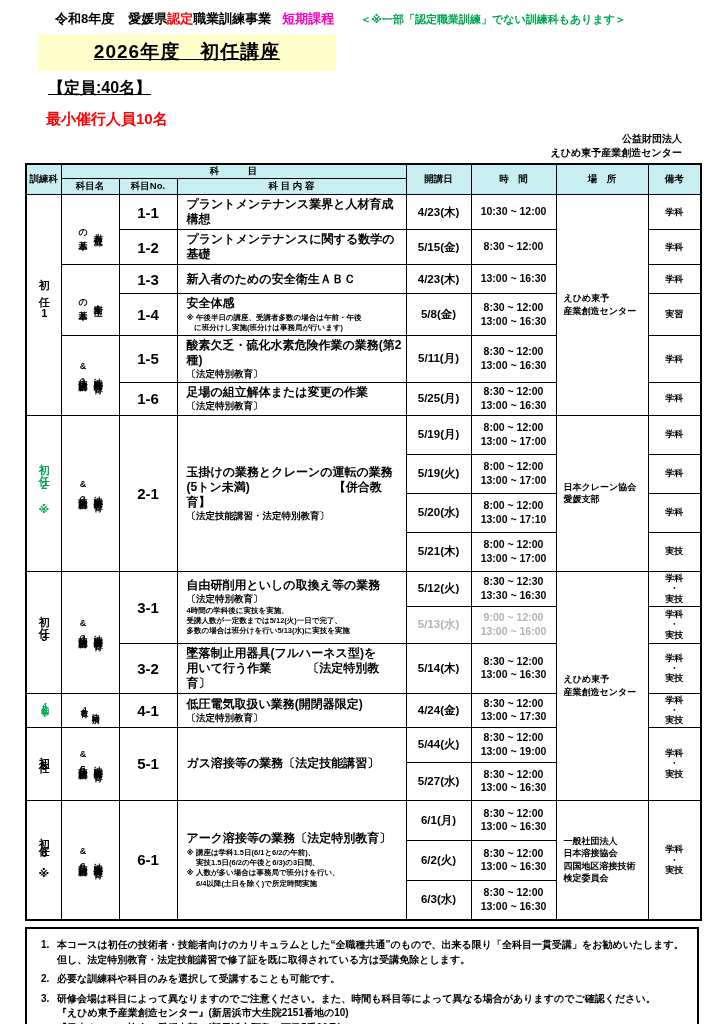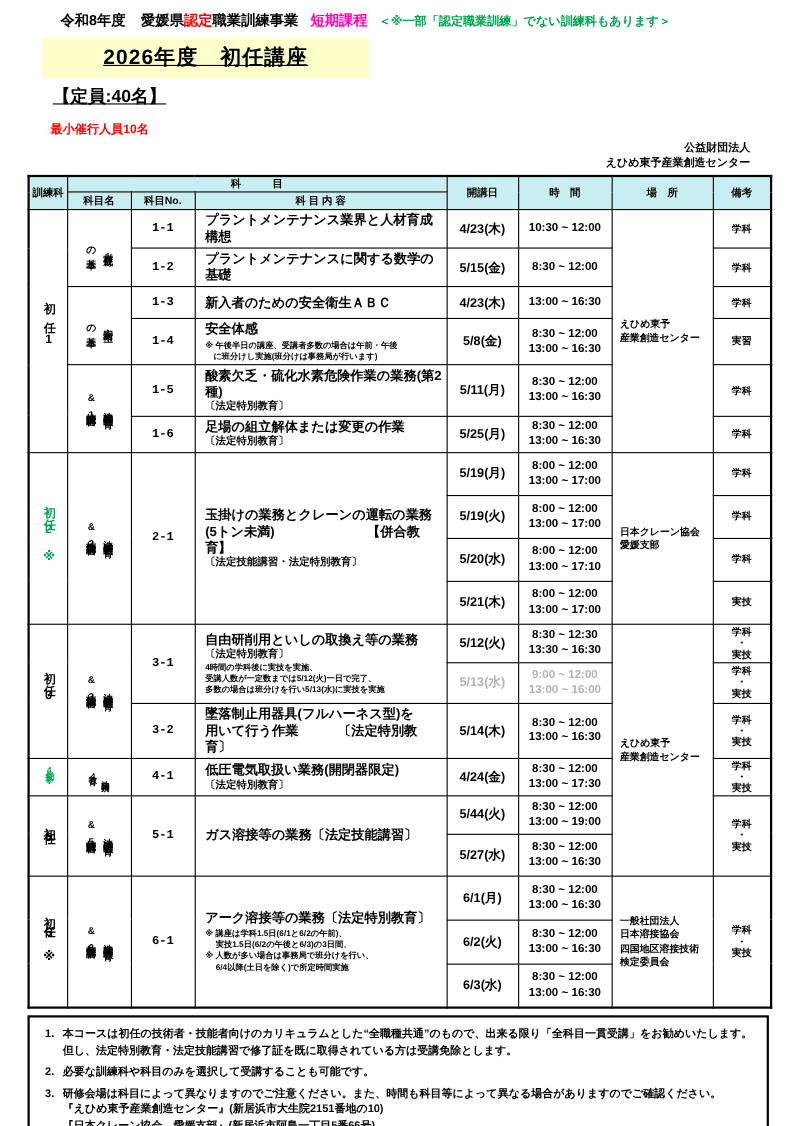--- a/index.html
+++ b/index.html
@@ -7,27 +7,27 @@
         font-family:"Liberation Sans","DejaVu Sans",sans-serif;font-weight:bold;color:#000;}
   
   .banner{margin:33px 29px 0 31px;height:38px;border:3px solid #000;border-radius:12px;
           display:flex;align-items:center;justify-content:center;}
   .banner-text{color:#1414cd;font-size:26px;letter-spacing:0px;white-space:nowrap;}
   
   .subline{margin:10px 0 0 55px;font-size:13px;display:flex;align-items:baseline;white-space:nowrap;}
   .s-red{color:#ff0000;font-family:Liberation Serif, serif;}
   .s-magenta{color:#ff00bb;margin-left:11px;}
   .s-gap{margin-left:14px;}
-  .s-green{color:#00a550;font-size:11px;margin-left:10px;}
+  .s-green{color:#00a550;font-size:11px;margin-left:26px;}
   
   .courseline{margin:6px 42px 0 38px;display:flex;align-items:flex-start;flex-direction:column;}
   .course-badge{background:#ffffcc;width:298px;text-align:center;padding:5px 0 6px;}
   .course-badge span{font-size:19px;text-decoration:underline;letter-spacing:1px;}
   .capacity{font-size:16px;text-decoration:underline;margin:7px 0 0 10px;white-space:nowrap;}
-  .minred{color:#ff0000;font-size:11px;margin:11px 0 0 8px;white-space:nowrap;}
+  .minred{color:#ff0000;font-size:15px;margin:11px 0 0 8px;white-space:nowrap;}
   .org{margin:3px 0 0 auto;font-size:10px;line-height:1.35;text-align:right;white-space:nowrap;}
   
   table{border-collapse:collapse;table-layout:fixed;margin:4px 0 0 25px;width:675px;}
   table,td,th{border:1px solid #000;}
   table{border-width:2px;}
   th{background:#c9eef2;font-size:9.5px;padding:0;font-weight:bold;}
   td{padding:0;text-align:center;vertical-align:middle;font-size:11px;}
   tr.hh1{height:14px;} tr.hh2{height:16px;}
   .rh29{height:29px}.rh31{height:31px}.rh32{height:32px}.rh33{height:33px}.rh34{height:34px}
   .rh35{height:35px}.rh37{height:37px}.rh38{height:38px}.rh39{height:39px}.rh40{height:40px}.rh42{height:42px}
@@ -35,21 +35,21 @@
   .vert{writing-mode:vertical-rl;text-orientation:upright;white-space:pre-line;display:inline-block;}
   td.kun .vert{font-size:11px;}
   .sp-xl{letter-spacing:1.7em;}
   .sp-lg{letter-spacing:1.1em;}
   .sp-md{letter-spacing:0.8em;}
   .sp-sm{letter-spacing:0.55em;}
   td.subj .vert{font-size:9px;letter-spacing:0.12em;line-height:1.7;}
   td.subj.small .vert{font-size:7.5px;line-height:1.5;}
   td.kun.small .vert{font-size:8px;letter-spacing:0.1em;}
   .green{color:#00a550;}
-  td.no{font-size:11px;font-family:Liberation Mono, monospace;}
+  td.no{font-size:15px;}
   td.naiyo{text-align:left;padding:2px 4px 2px 9px;}
   .ttl{font-size:12px;line-height:1.25;white-space:pre-line;}
   .subttl{font-size:9.5px;line-height:1.2;white-space:pre-line;}
   .tiny{font-size:7.5px;line-height:1.35;margin-top:2px;white-space:pre-line;}
   td.date{font-size:11.5px;}
   td.time{font-size:10.5px;line-height:1.3;}
   td.place{font-size:9px;text-align:left;padding-left:7px;line-height:1.4;}
   td.biko{font-size:9px;line-height:1.15;}
   .muted{color:#b3b3b3;}
   

